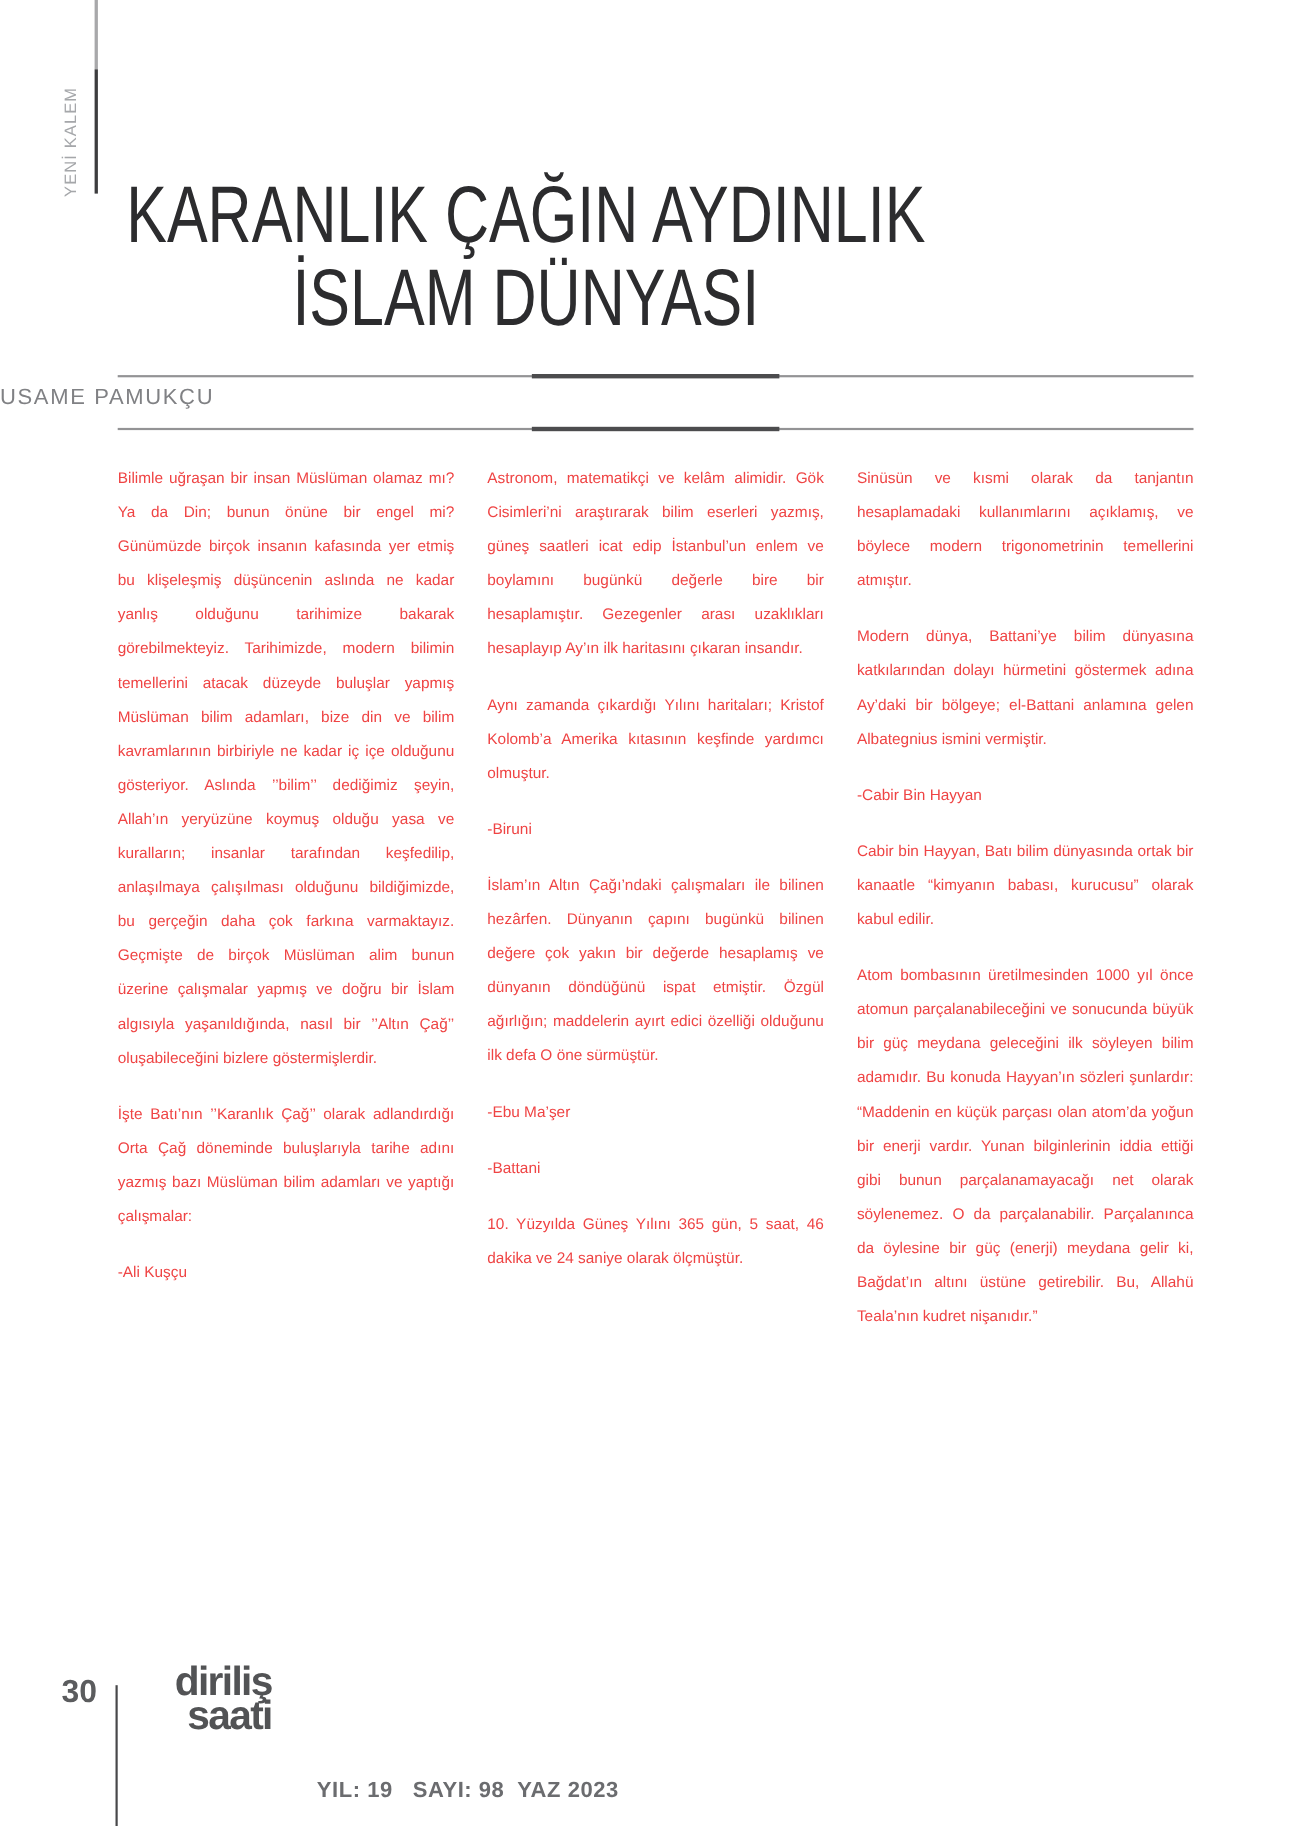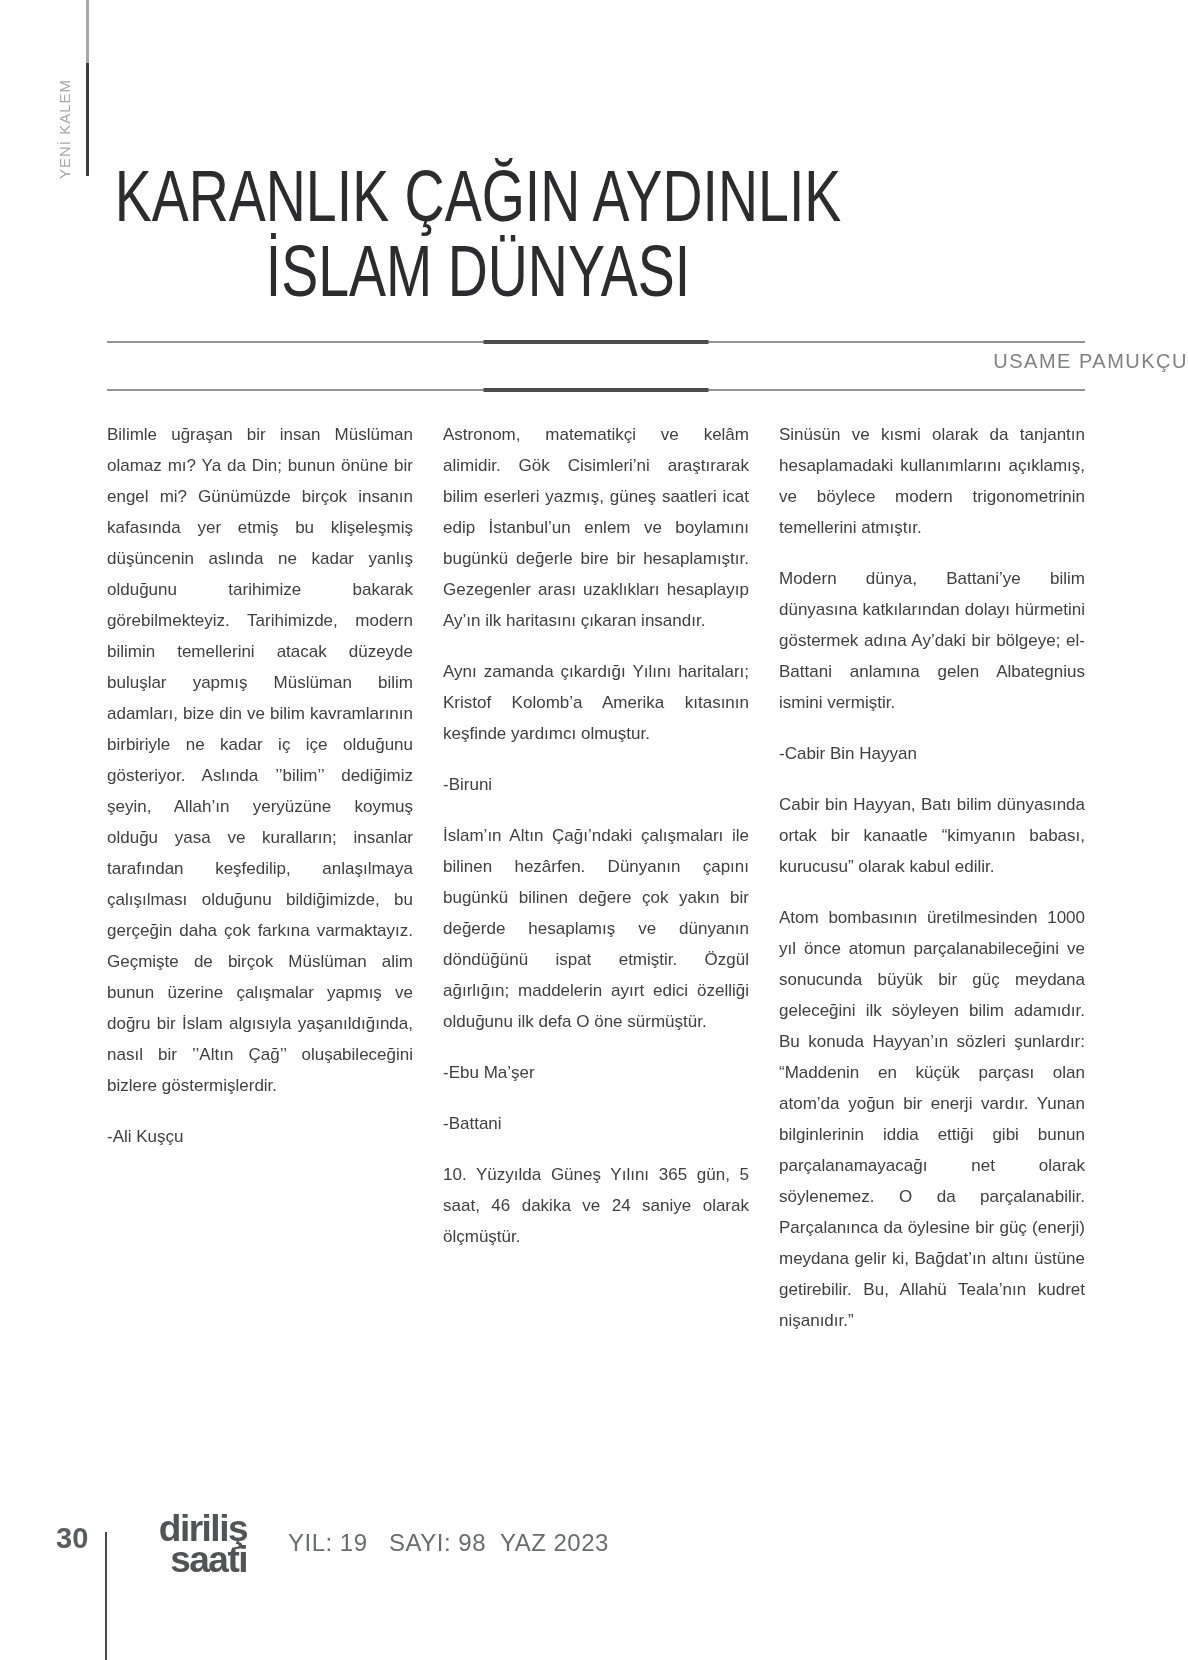--- a/index.html
+++ b/index.html
@@ -47,57 +47,58 @@
     background: #939395;
   }
   .rule-top { top: 341px; }
   .rule-bottom { top: 389px; }
   .rule-center {
     position: absolute; left: 50%; top: -1px; transform: translateX(-50%);
     width: 225px; height: 4px; background: #4c4c4e;
   }
   .author {
     position: absolute; left: 0; top: 350px; width: 1188px;
-    text-align: right; font-size: 20px; letter-spacing: 1.5px;
+    text-align: left; font-size: 20px; letter-spacing: 1.5px;
     color: #808184;
   }
 
   
   .columns {
     position: absolute; left: 107px; top: 419px; width: 978px;
     display: flex; gap: 30px;
   }
   .col { width: 306px; }
   .col p {
     margin: 0 0 20px 0;
-    font-size: 17px; line-height: 31px;
-    color: #404040;
+    font-size: 14px; line-height: 31px;
+    color: #ef4444;
     text-align: justify;
   }
   .col p.name { text-align: left; }
 
   
   .footer-page-number {
     position: absolute; left: 56px; top: 1522px;
     font-size: 29px; font-weight: bold; color: #5b5c5e;
   }
   .footer-divider {
     position: absolute; left: 105px; top: 1532px;
     width: 2px; height: 128px; background: #48484a;
   }
   .footer-logo {
     position: absolute; left: 131px; top: 1513px; width: 116px;
     text-align: right;
     font-weight: bold; font-size: 37px; line-height: 31px;
     letter-spacing: -1.5px; color: #525355;
   }
   .footer-issue {
-    position: absolute; left: 288px; top: 1529px;
-    font-size: 24px; color: #6b6c6f; letter-spacing: 0.5px;
+    position: absolute; left: 288px; top: 1617px;
+    font-size: 20px; color: #6b6c6f; letter-spacing: 0.5px;
     white-space: pre;
+    font-weight: bold;
   }
 </style>
 </head>
 <body>
 
 <div class="page">
 
   <div class="side-bar-light"></div>
   <div class="side-bar-dark"></div>
   <div class="section-label">YENİ KALEM</div>
@@ -114,20 +115,21 @@
   </div>
   <div class="author">USAME PAMUKÇU</div>
   <div class="rule rule-bottom">
     <div class="rule-center"></div>
   </div>
 
   <div class="columns">
 
     <div class="col">
       <p>Bilimle uğraşan bir insan Müslüman olamaz mı? Ya da Din; bunun önüne bir engel mi? Günümüzde birçok insanın kafasında yer etmiş bu klişeleşmiş düşüncenin aslında ne kadar yanlış olduğunu tarihimize bakarak görebilmekteyiz. Tarihimizde, modern bilimin temellerini atacak düzeyde buluşlar yapmış Müslüman bilim adamları, bize din ve bilim kavramlarının birbiriyle ne kadar iç içe olduğunu gösteriyor. Aslında ’’bilim’’ dediğimiz şeyin, Allah’ın yeryüzüne koymuş olduğu yasa ve kuralların; insanlar tarafından keşfedilip, anlaşılmaya çalışılması olduğunu bildiğimizde, bu gerçeğin daha çok farkına varmaktayız. Geçmişte de birçok Müslüman alim bunun üzerine çalışmalar yapmış ve doğru bir İslam algısıyla yaşanıldığında, nasıl bir ’’Altın Çağ’’ oluşabileceğini bizlere göstermişlerdir.</p>
+      <p>İşte Batı’nın ’’Karanlık Çağ’’ olarak adlandırdığı Orta Çağ döneminde buluşlarıyla tarihe adını yazmış bazı Müslüman bilim adamları ve yaptığı çalışmalar:</p>
       <p class="name">-Ali Kuşçu</p>
     </div>
 
     <div class="col">
       <p>Astronom, matematikçi ve kelâm alimidir. Gök Cisimleri’ni araştırarak bilim eserleri yazmış, güneş saatleri icat edip İstanbul’un enlem ve boylamını bugünkü değerle bire bir hesaplamıştır. Gezegenler arası uzaklıkları hesaplayıp Ay’ın ilk haritasını çıkaran insandır.</p>
       <p>Aynı zamanda çıkardığı Yılını haritaları; Kristof Kolomb’a Amerika kıtasının keşfinde yardımcı olmuştur.</p>
       <p class="name">-Biruni</p>
       <p>İslam’ın Altın Çağı’ndaki çalışmaları ile bilinen hezârfen. Dünyanın çapını bugünkü bilinen değere çok yakın bir değerde hesaplamış ve dünyanın döndüğünü ispat etmiştir. Özgül ağırlığın; maddelerin ayırt edici özelliği olduğunu ilk defa O öne sürmüştür.</p>
       <p class="name">-Ebu Ma’şer</p>
       <p class="name">-Battani</p>

